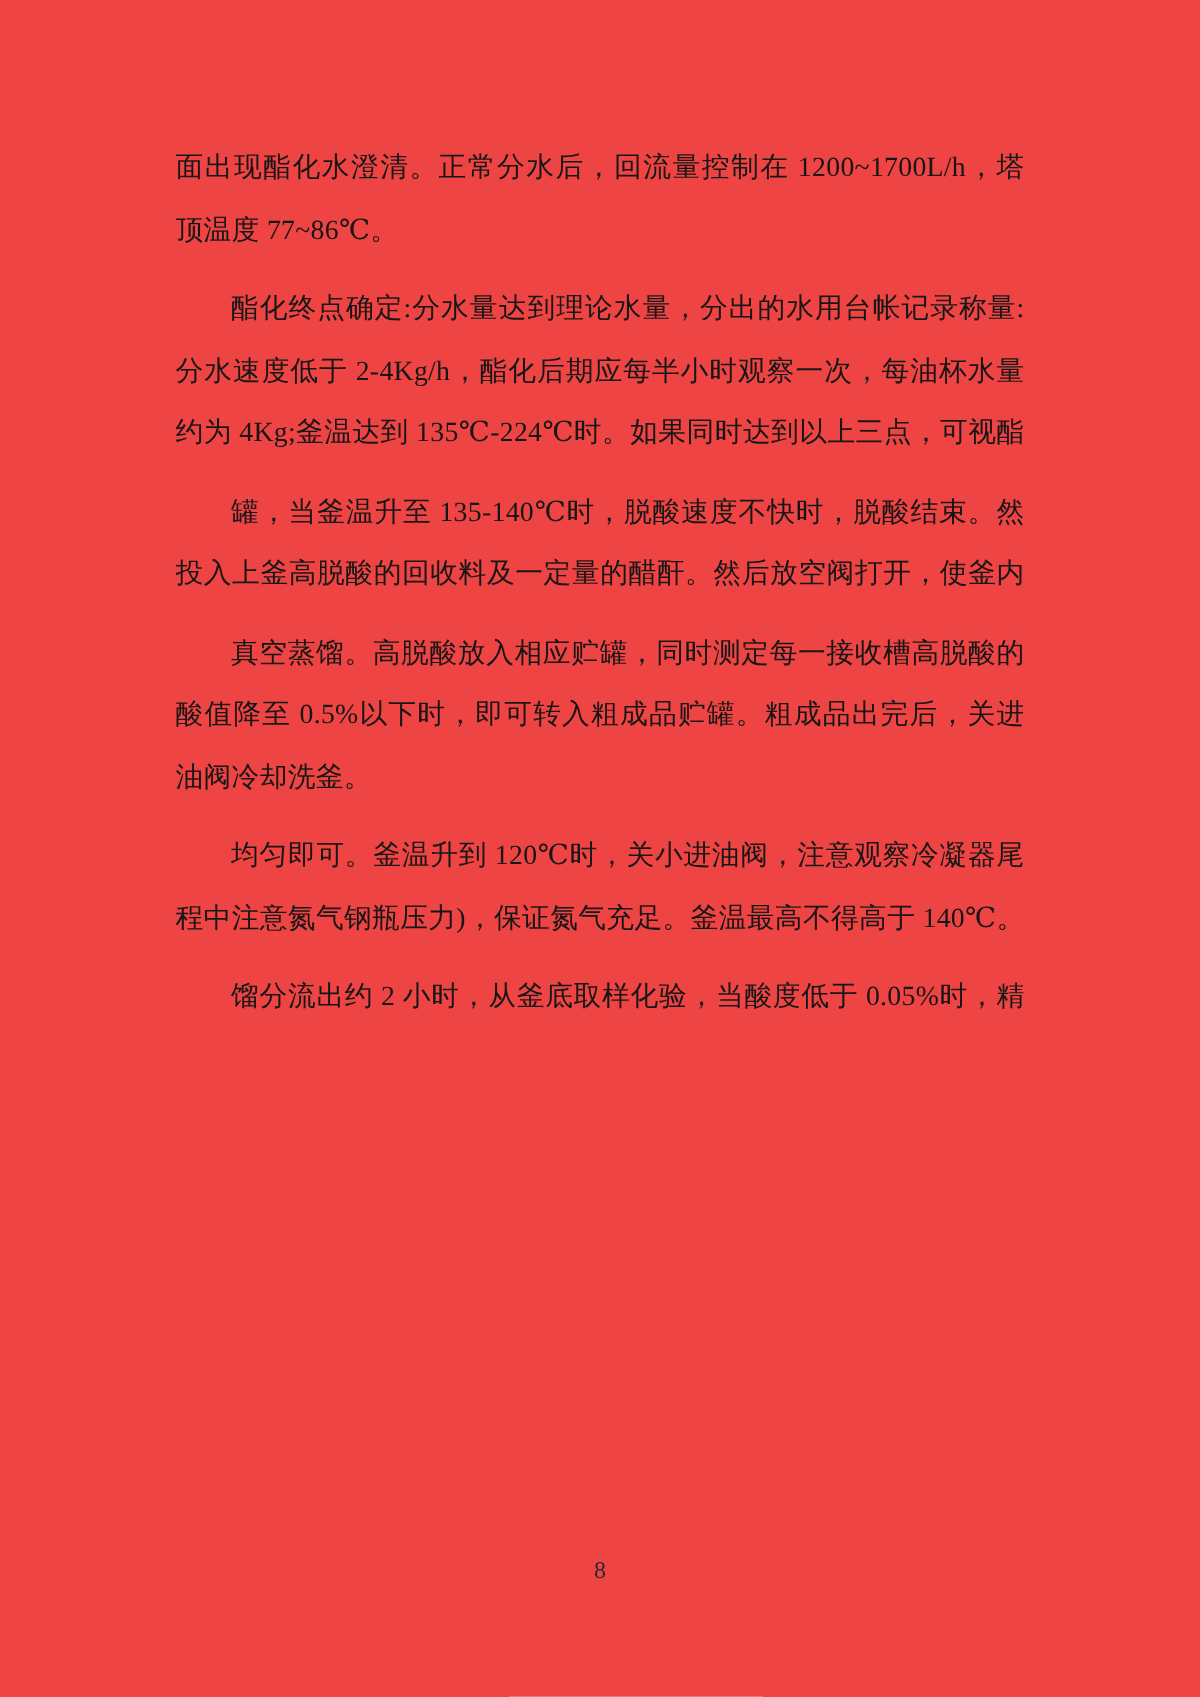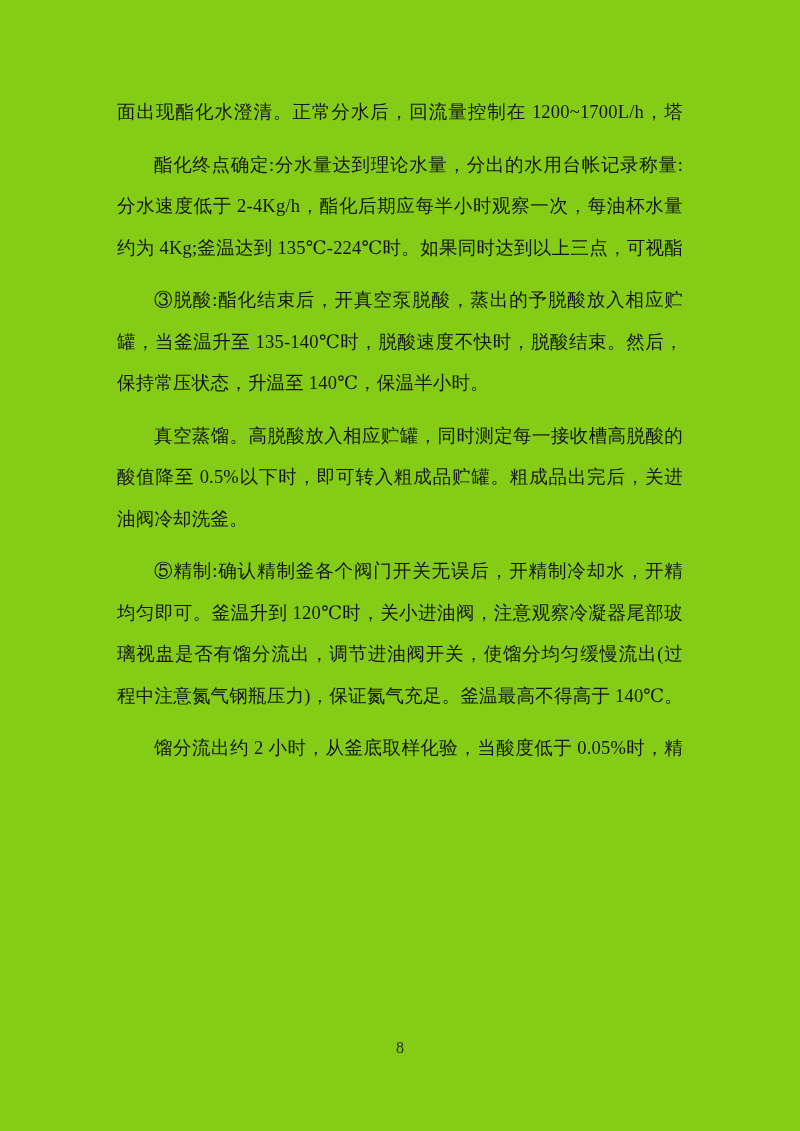--- a/index.html
+++ b/index.html
@@ -15,21 +15,21 @@
     overflow: hidden;
     font-family: "Liberation Serif", "DejaVu Serif", serif;
     color: #161616;
   }
   .page {
     position: absolute;
     left: 0;
     top: 0;
     width: 800px;
     height: 1131px;
-    background: #84cc16;
+    background: #ef4444;
   }
   .body-text {
     position: absolute;
     left: 117px;
     top: 92px;
     width: 566px;
     font-size: 18.5px;
     letter-spacing: 0.2px;
   }
   .para {
@@ -65,40 +65,38 @@
   }
 </style>
 </head>
 <body>
 
 <div class="page">
   <main class="body-text" id="body-text">
 
   <div class="para">
         <div class="line jl">面出现酯化水澄清。正常分水后，回流量控制在 1200~1700L/h，塔</div>
+        <div class="line">顶温度 77~86℃。</div>
       </div>
       <div class="para indent">
         <div class="line jl">酯化终点确定:分水量达到理论水量，分出的水用台帐记录称量:</div>
         <div class="line jl">分水速度低于 2-4Kg/h，酯化后期应每半小时观察一次，每油杯水量</div>
         <div class="line jl">约为 4Kg;釜温达到 135℃-224℃时。如果同时达到以上三点，可视酯</div>
       </div>
       <div class="para indent">
-        <div class="line jl">③脱酸:酯化结束后，开真空泵脱酸，蒸出的予脱酸放入相应贮</div>
         <div class="line jl">罐，当釜温升至 135-140℃时，脱酸速度不快时，脱酸结束。然后，</div>
-        <div class="line">保持常压状态，升温至 140℃，保温半小时。</div>
+        <div class="line jl">投入上釜高脱酸的回收料及一定量的醋酐。然后放空阀打开，使釜内</div>
       </div>
       <div class="para indent">
         <div class="line jl">真空蒸馏。高脱酸放入相应贮罐，同时测定每一接收槽高脱酸的酸值，</div>
         <div class="line jl">酸值降至 0.5%以下时，即可转入粗成品贮罐。粗成品出完后，关进</div>
         <div class="line">油阀冷却洗釜。</div>
       </div>
       <div class="para indent">
-        <div class="line jl">⑤精制:确认精制釜各个阀门开关无误后，开精制冷却水，开精</div>
         <div class="line jl">均匀即可。釜温升到 120℃时，关小进油阀，注意观察冷凝器尾部玻</div>
-        <div class="line jl">璃视盅是否有馏分流出，调节进油阀开关，使馏分均匀缓慢流出(过</div>
         <div class="line jl">程中注意氮气钢瓶压力)，保证氮气充足。釜温最高不得高于 140℃。</div>
       </div>
       <div class="para indent">
         <div class="line jl">馏分流出约 2 小时，从釜底取样化验，当酸度低于 0.05%时，精</div>
       </div>
     </main>
   <footer class="page-footer">
     <span>8</span>
   </footer>
 </div>

